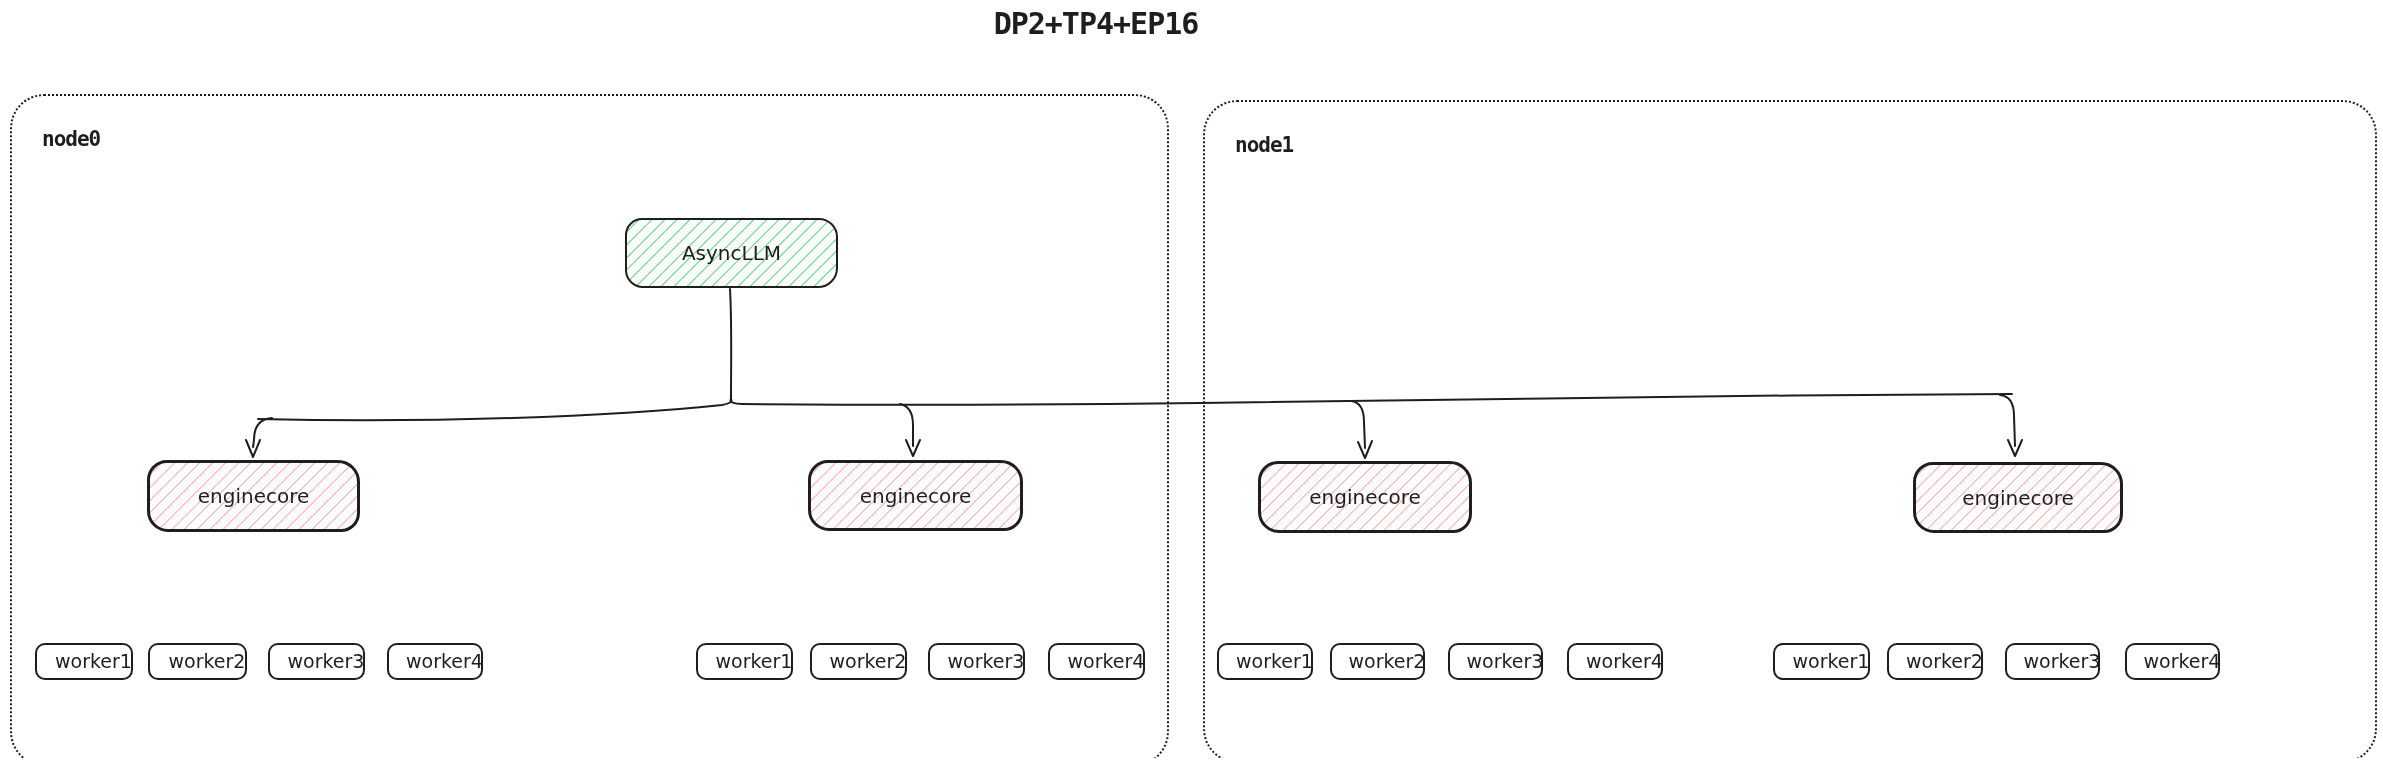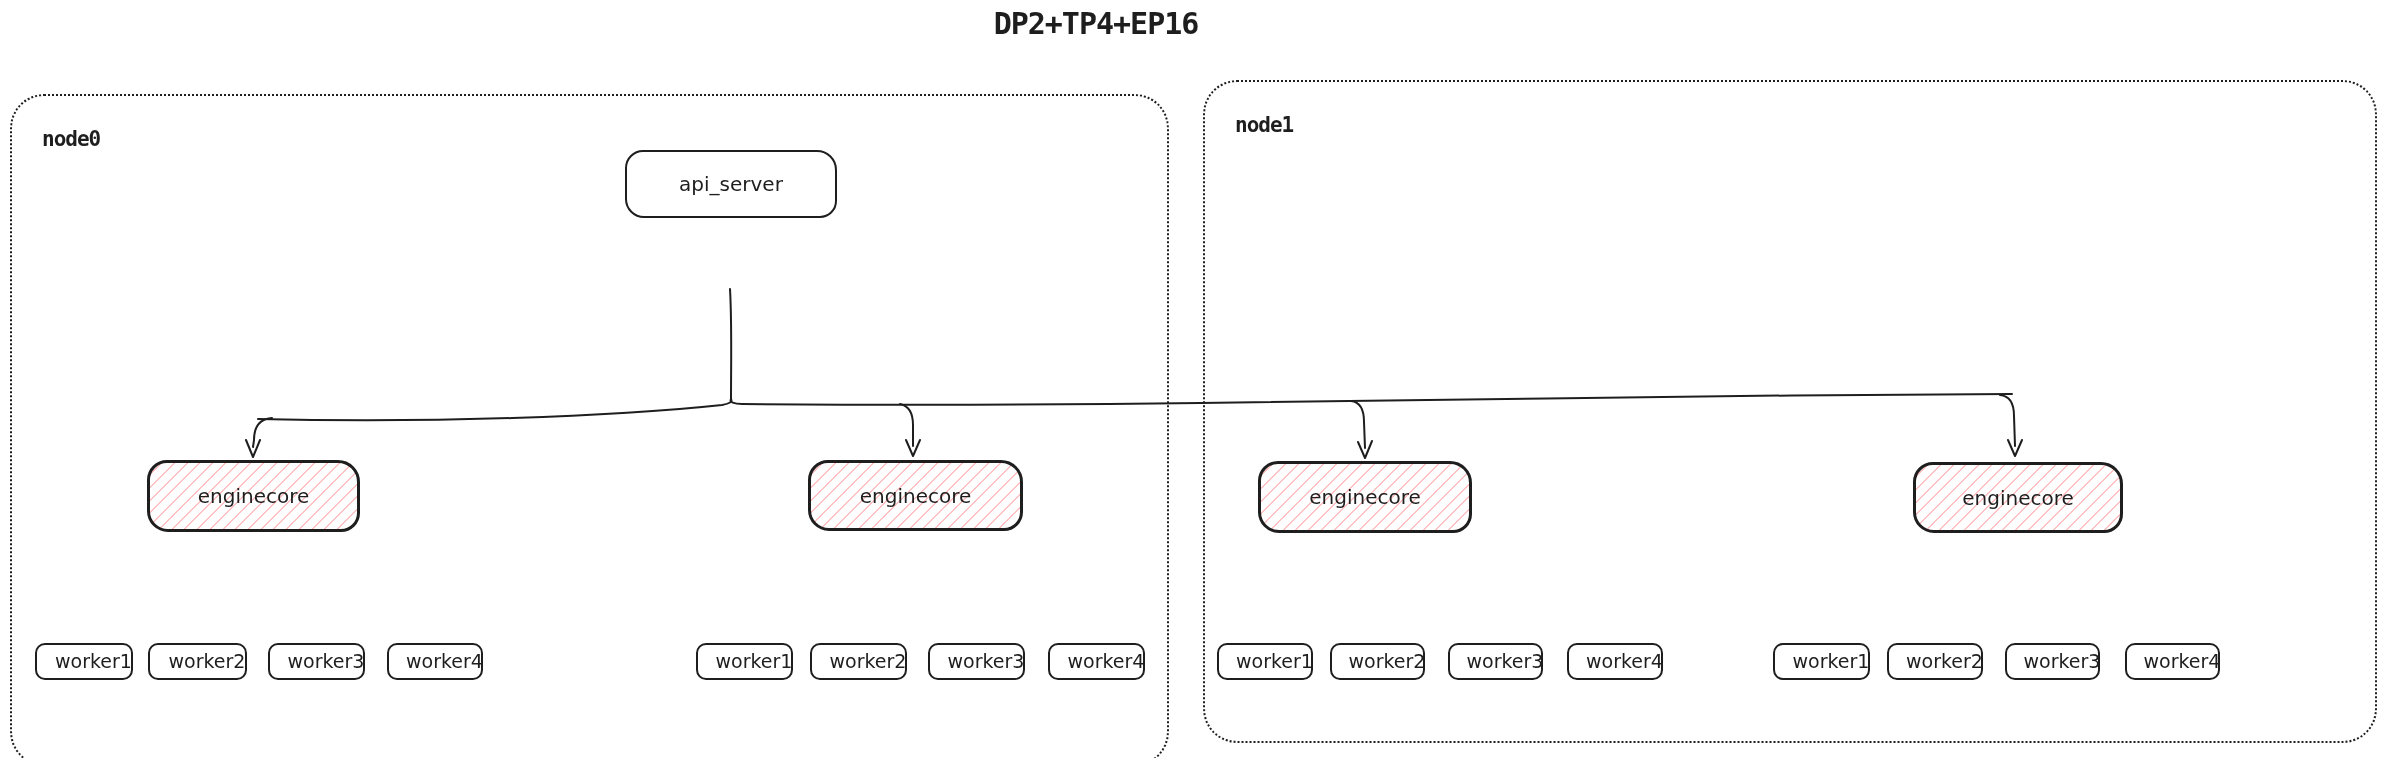--- a/index.html
+++ b/index.html
@@ -10,21 +10,21 @@
   .diagram-title {
     position:absolute; left:896px; top:6px; width:400px; text-align:center;
     font-family:"DejaVu Sans Mono", monospace; font-size:30px; font-weight:600;
     letter-spacing:-1px;
   }
   .node-box {
     position:absolute; border:2.5px dotted #1e1e1e; border-radius:34px;
     background:transparent;
   }
   .node0 { left:10px;   top:94px; width:1155px; height:668px; }
-  .node1 { left:1203px; top:80px; width:1170px; height:659px;text-decoration:underline; }
+  .node1 { left:1203px; top:100px; width:1170px; height:659px;text-decoration:underline; }
   .node-label {
     position:absolute; left:30px; top:26px;
     font-family:"DejaVu Sans Mono", monospace; font-size:21px; font-weight:700;
     line-height:34px; letter-spacing:-1px;
   }
   .pill {
     position:absolute; display:flex; align-items:center; justify-content:center;
     background:#ffffff; border:2.5px solid #1e1e1e; border-radius:18px;
     font-size:20px; line-height:1; box-sizing:border-box;
   }
@@ -61,21 +61,21 @@
   <div class="diagram-title">DP2+TP4+EP16</div>
 
   <div class="node-box node0">
     <div class="node-label">node0</div>
   </div>
 
   <div class="node-box node1">
     <div class="node-label">node1</div>
   </div>
 
-  <div class="pill api-server">api_server</div>
+  <div class="pill async-llm hatch-green">AsyncLLM</div>
 
   <div class="pill enginecore hatch-red ec1">enginecore</div>
   <div class="pill enginecore hatch-red ec2">enginecore</div>
   <div class="pill enginecore hatch-red ec3">enginecore</div>
   <div class="pill enginecore hatch-red ec4">enginecore</div>
 
   <div class="worker" style="left:35px;  width:98px;">worker1</div>
   <div class="worker" style="left:148px; width:99px;">worker2</div>
   <div class="worker" style="left:268px; width:97px;">worker3</div>
   <div class="worker" style="left:387px; width:96px;">worker4</div>

